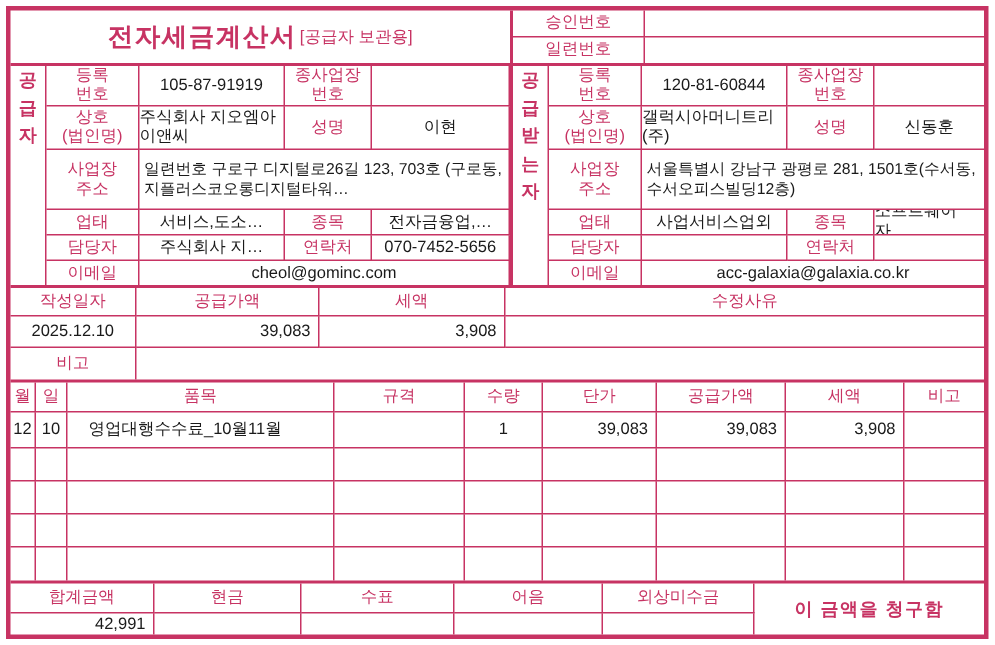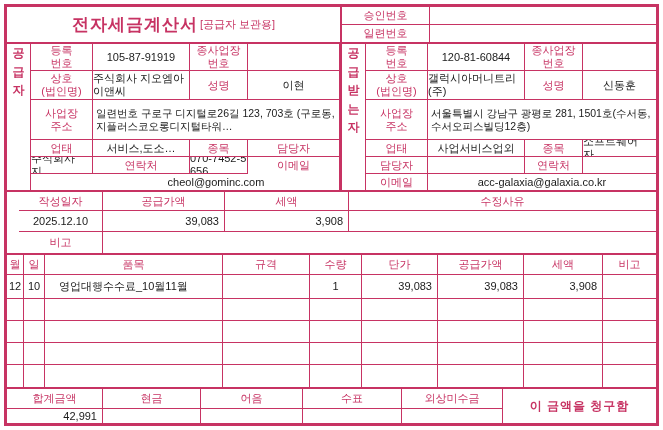--- a/index.html
+++ b/index.html
@@ -30,21 +30,21 @@
   .party.buyer{flex:1;border-left:2px solid var(--accent);}
   .pside{width:23px;flex:none;border-right:1px solid var(--accent);display:flex;align-items:flex-start;
          justify-content:center;}
   .pside span{color:var(--accent);font-weight:bold;font-size:12px;width:13px;word-break:break-all;
               text-align:center;line-height:1.55;}
   .pgrid{flex:1;display:grid;grid-template-columns:62px 97px 58px 1fr;
          grid-template-rows:27px 29px 40px 17px 17px 1fr;}
   .span3{grid-column:2 / 5;}
   .addr .val, .addr{font-size:10.5px;padding:0 3px;text-align:left;justify-content:flex-start;}
   
-  .summary{height:61px;display:flex;flex-direction:column;border-bottom:2px solid var(--accent);flex:none;padding-left:12px;}
+  .summary{height:61px;display:flex;flex-direction:column;border-bottom:2px solid var(--accent);flex:none;}
   .srow{display:grid;grid-template-columns:84px 122px 124px 1fr;}
   .srow.h{height:19px;} .srow.v{height:21px;} 
   .nrow{display:grid;grid-template-columns:84px 1fr;flex:1;}
   
   .items{height:132px;display:flex;flex-direction:column;border-bottom:2px solid var(--accent);flex:none;}
   .irow{display:grid;grid-template-columns:17px 21px 178px 87px 52px 76px 86px 79px 1fr;}
   .irow.h{height:20px;} .irow.d{height:24px;} .irow.e{flex:1;}
   
   .totals{flex:1;display:flex;}
   .tleft{display:grid;grid-template-columns:96px 98px 102px 99px 101px;grid-template-rows:20px 1fr;flex:none;}
@@ -90,20 +90,21 @@
           <div class="c lab">성명</div>
           <div class="c val">이현</div>
 
           <div class="c lab">사업장
 주소</div>
           <div class="c val span3 addr">일련번호 구로구 디지털로26길 123, 703호 (구로동, 지플러스코오롱디지털타워…</div>
 
           <div class="c lab">업태</div>
           <div class="c val">서비스,도소…</div>
           <div class="c lab">종목</div>
+          <div class="c val">전자금융업,…</div>
 
           <div class="c lab">담당자</div>
           <div class="c val">주식회사 지…</div>
           <div class="c lab">연락처</div>
           <div class="c val">070-7452-5656</div>
 
           <div class="c nb lab">이메일</div>
           <div class="c nb val span3">cheol@gominc.com</div>
         </div>
       </div>
@@ -231,22 +232,22 @@
           <div class="c nb"></div>
           <div class="c nb"></div>
           <div class="c nb nr"></div>
       </div>
     </div>
 
     <div class="totals">
       <div class="tleft">
         <div class="c lab">합계금액</div>
         <div class="c lab">현금</div>
+        <div class="c lab">수표</div>
         <div class="c lab">어음</div>
-        <div class="c lab">수표</div>
         <div class="c lab">외상미수금</div>
 
         <div class="c nb val num">42,991</div>
         <div class="c nb val"></div>
         <div class="c nb val"></div>
         <div class="c nb val"></div>
         <div class="c nb val"></div>
       </div>
       <div class="tright">
         <span class="statement">이 금액을 청구함</span>

